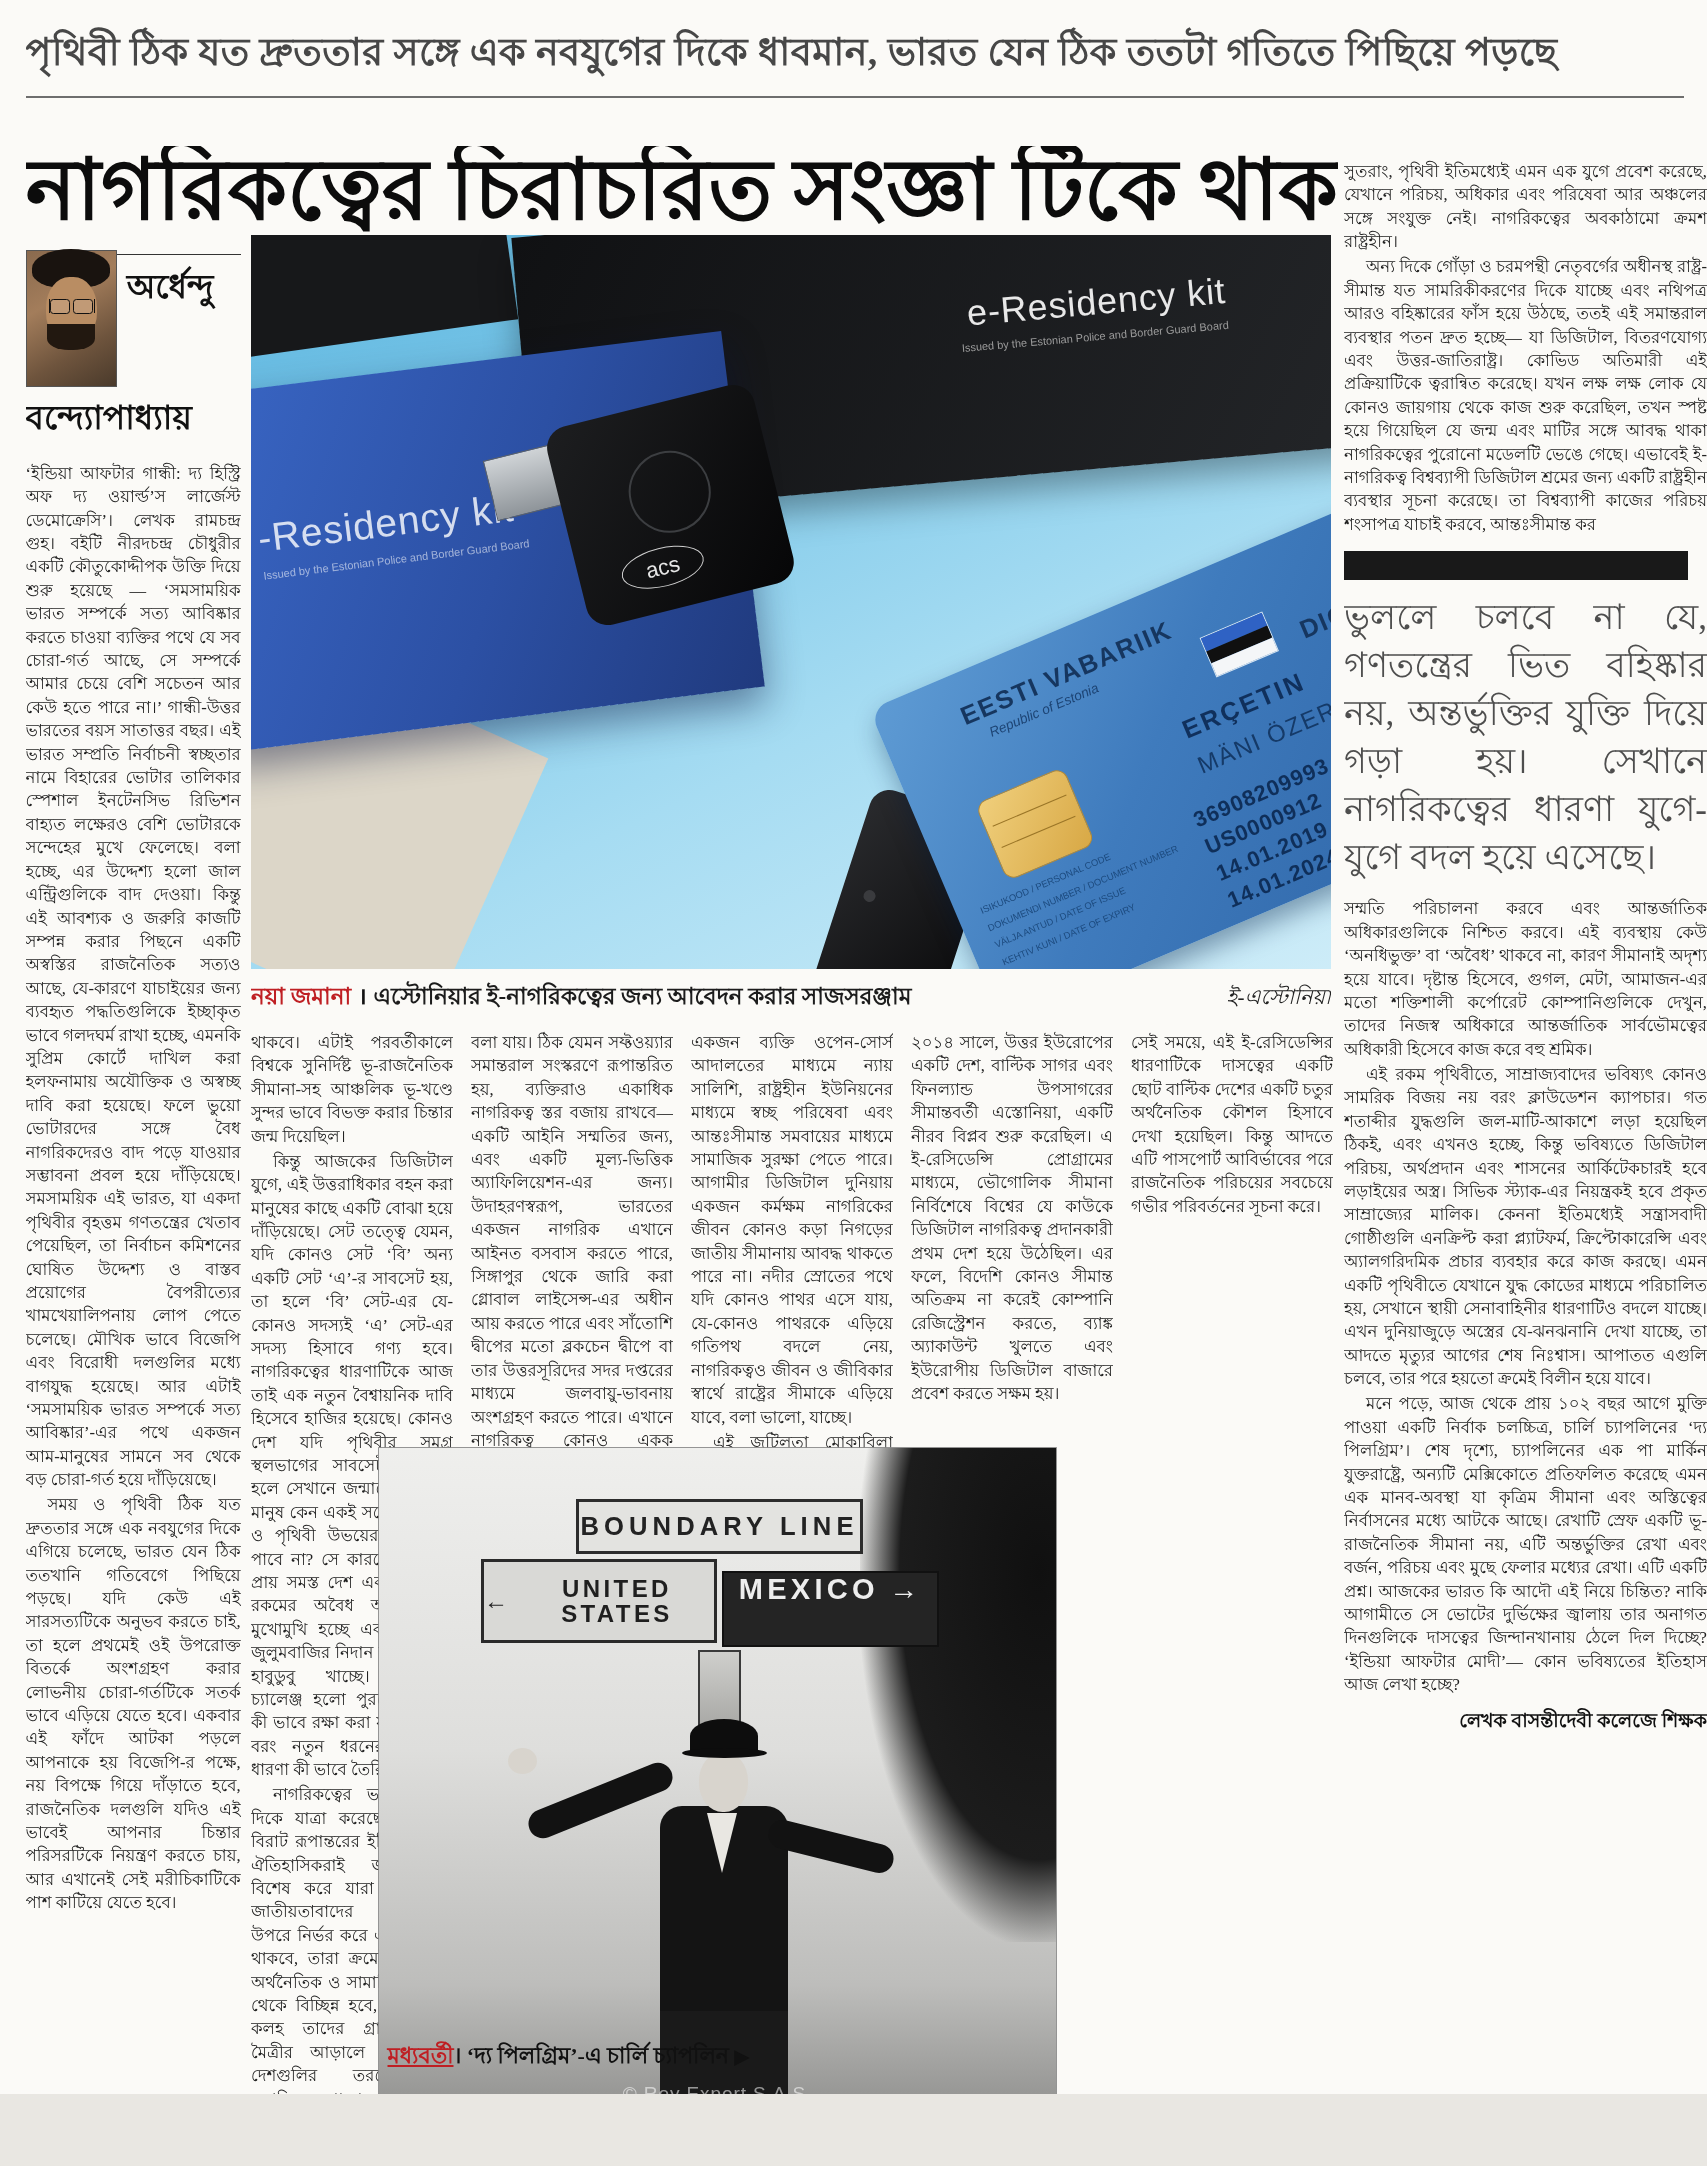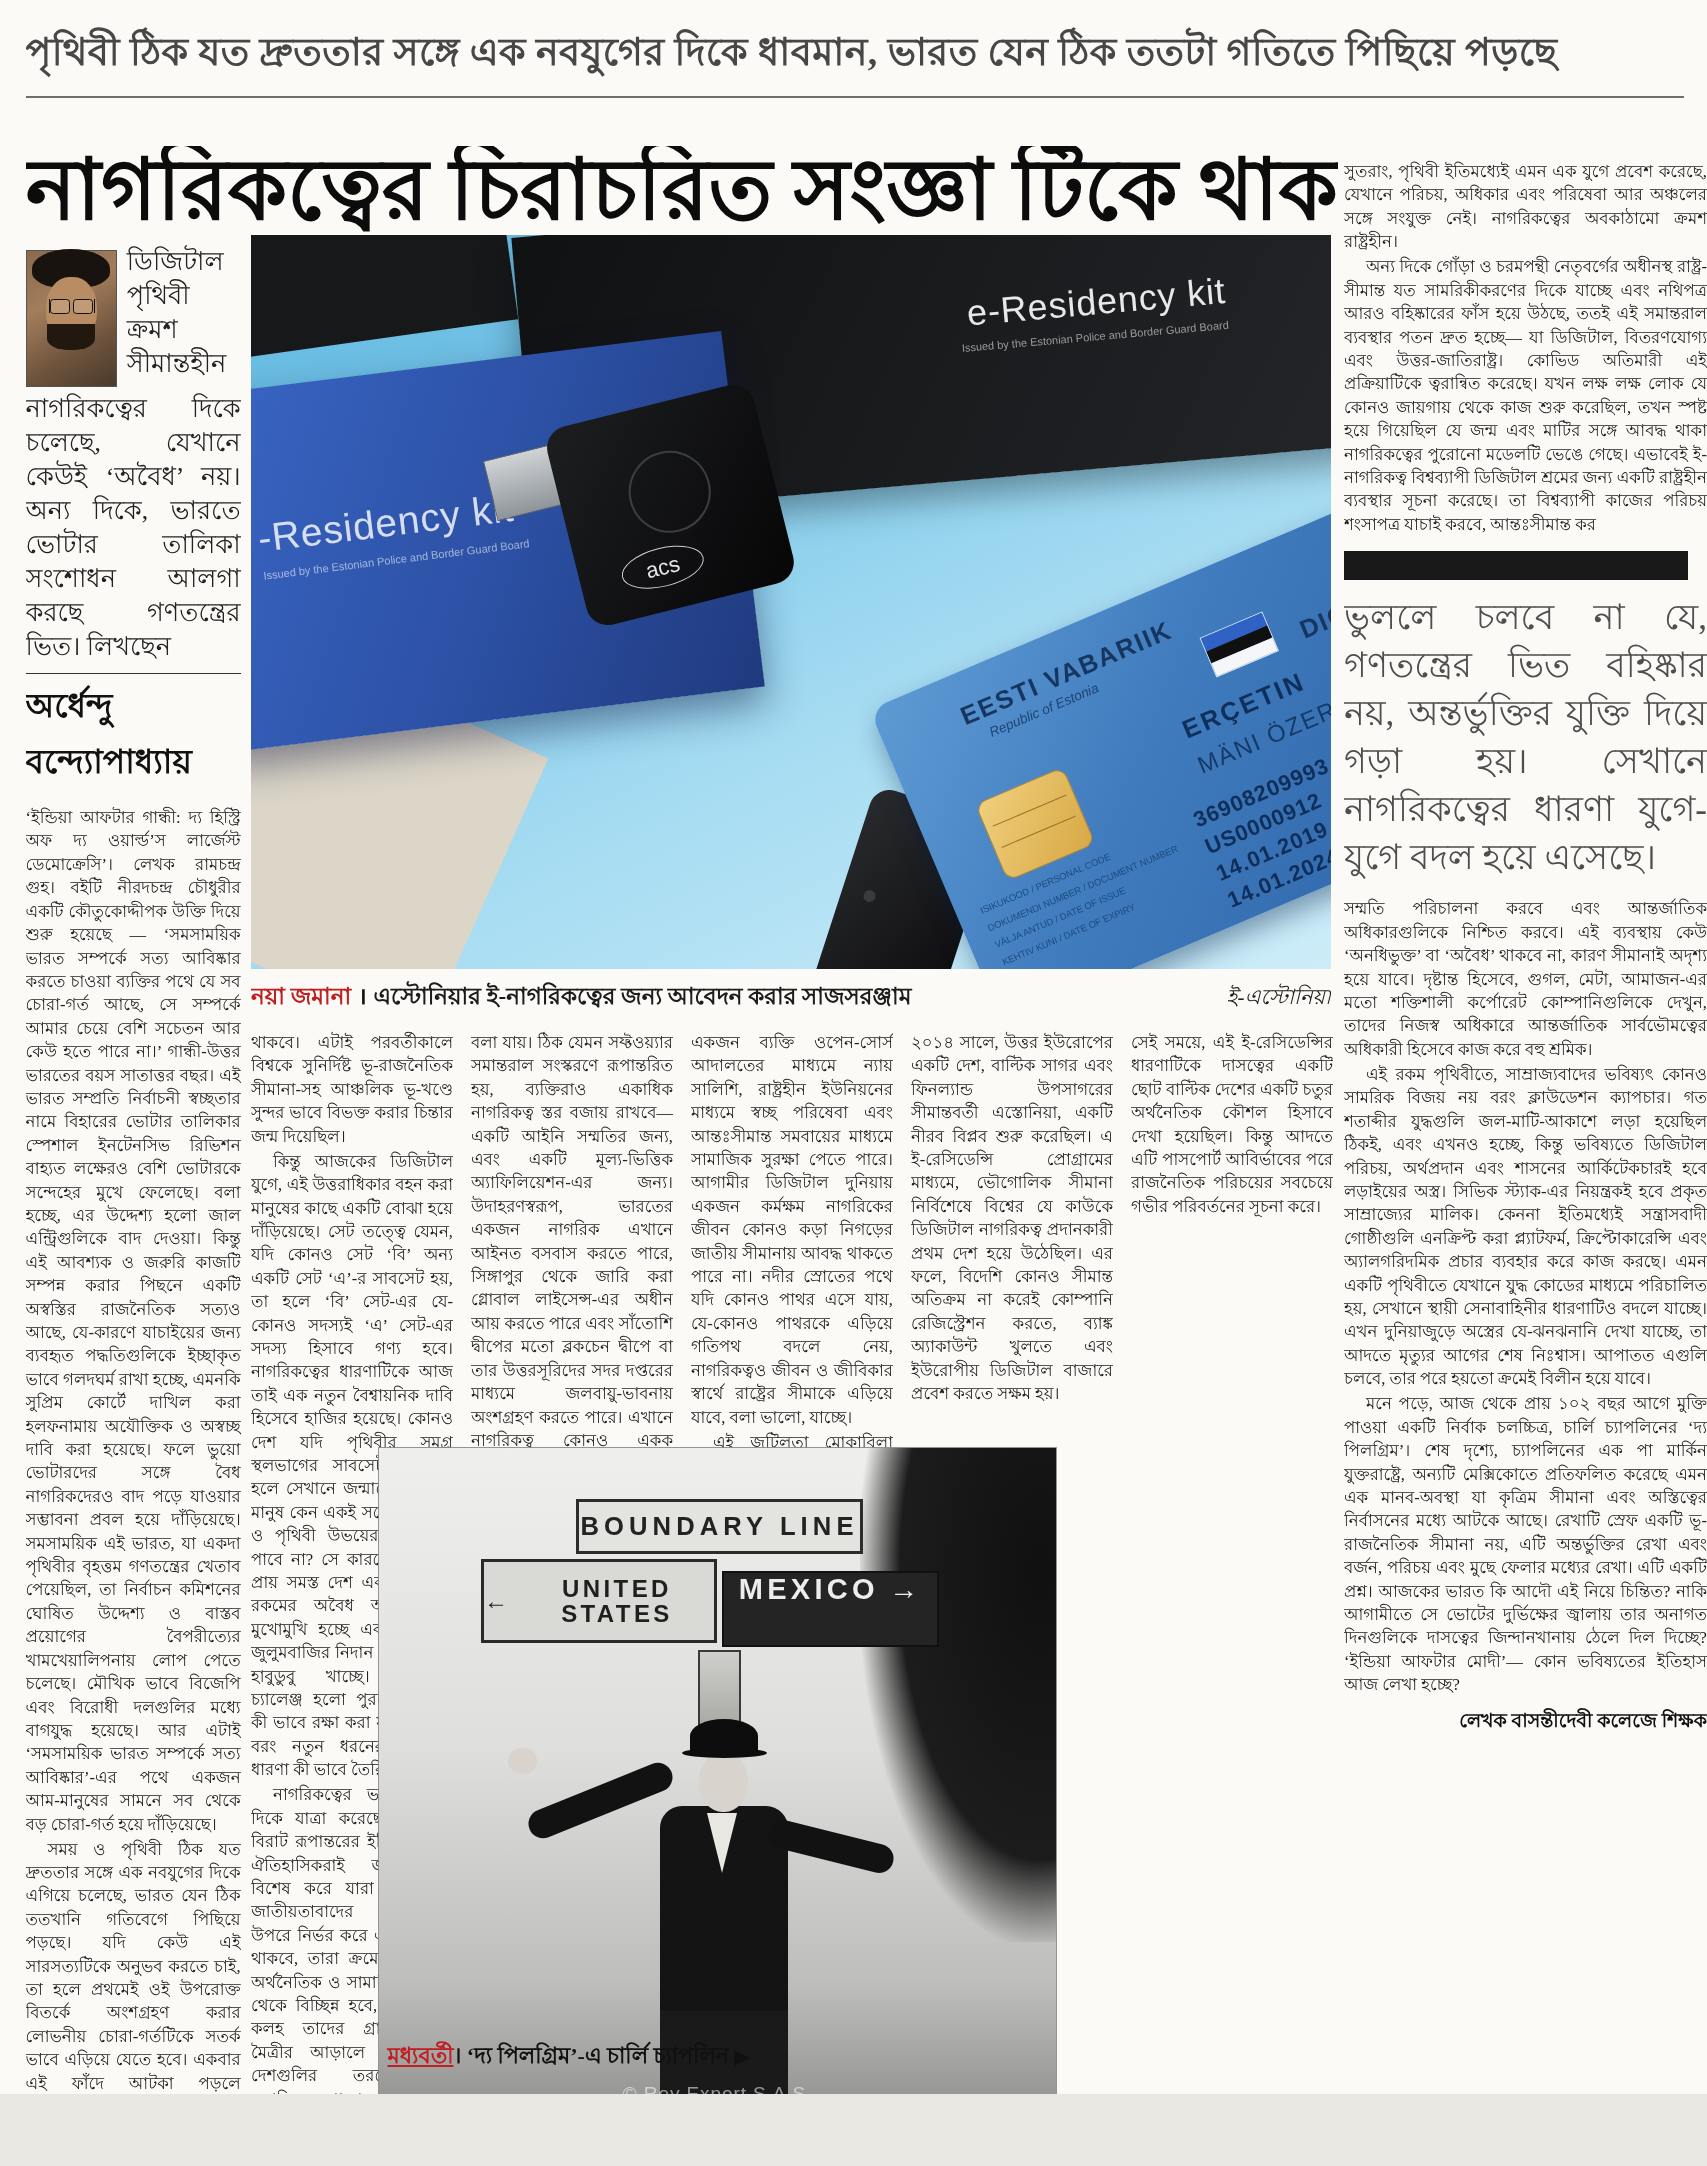--- a/index.html
+++ b/index.html
@@ -131,21 +131,20 @@
 
   <h1 id="main-headline">নাগরিকত্বের চিরাচরিত সংজ্ঞা টিকে থাকবে?</h1>
 
   <div id="left-col">
     <div id="author-photo">
       <div class="hair"></div>
       <div class="face"></div>
       <div class="glasses"></div>
       <div class="beard"></div>
     </div>
-    <div id="standfirst" class="txt">ডিজিটাল পৃথিবী ক্রমশ সীমান্তহীন নাগরিকত্বের দিকে চলেছে, যেখানে কেউই ‘অবৈধ’ নয়। অন্য দিকে, ভারতে ভোটার তালিকা সংশোধন আলগা করছে গণতন্ত্রের ভিত। লিখছেন</div>
     <div id="byline">অর্ধেন্দু বন্দ্যোপাধ্যায়</div>
     <div class="body txt">
       <p>‘ইন্ডিয়া আফটার গান্ধী: দ্য হিস্ট্রি অফ দ্য ওয়ার্ল্ড’স লার্জেস্ট ডেমোক্রেসি’। লেখক রামচন্দ্র গুহ। বইটি নীরদচন্দ্র চৌধুরীর একটি কৌতুকোদ্দীপক উক্তি দিয়ে শুরু হয়েছে — ‘সমসাময়িক ভারত সম্পর্কে সত্য আবিষ্কার করতে চাওয়া ব্যক্তির পথে যে সব চোরা-গর্ত আছে, সে সম্পর্কে আমার চেয়ে বেশি সচেতন আর কেউ হতে পারে না।’ গান্ধী-উত্তর ভারতের বয়স সাতাত্তর বছর। এই ভারত সম্প্রতি নির্বাচনী স্বচ্ছতার নামে বিহারের ভোটার তালিকার স্পেশাল ইনটেনসিভ রিভিশন বাহ্যত লক্ষেরও বেশি ভোটারকে সন্দেহের মুখে ফেলেছে। বলা হচ্ছে, এর উদ্দেশ্য হলো জাল এন্ট্রিগুলিকে বাদ দেওয়া। কিন্তু এই আবশ্যক ও জরুরি কাজটি সম্পন্ন করার পিছনে একটি অস্বস্তির রাজনৈতিক সত্যও আছে, যে-কারণে যাচাইয়ের জন্য ব্যবহৃত পদ্ধতিগুলিকে ইচ্ছাকৃত ভাবে গলদঘর্ম রাখা হচ্ছে, এমনকি সুপ্রিম কোর্টে দাখিল করা হলফনামায় অযৌক্তিক ও অস্বচ্ছ দাবি করা হয়েছে। ফলে ভুয়ো ভোটারদের সঙ্গে বৈধ নাগরিকদেরও বাদ পড়ে যাওয়ার সম্ভাবনা প্রবল হয়ে দাঁড়িয়েছে। সমসাময়িক এই ভারত, যা একদা পৃথিবীর বৃহত্তম গণতন্ত্রের খেতাব পেয়েছিল, তা নির্বাচন কমিশনের ঘোষিত উদ্দেশ্য ও বাস্তব প্রয়োগের বৈপরীত্যের খামখেয়ালিপনায় লোপ পেতে চলেছে। মৌখিক ভাবে বিজেপি এবং বিরোধী দলগুলির মধ্যে বাগযুদ্ধ হয়েছে। আর এটাই ‘সমসাময়িক ভারত সম্পর্কে সত্য আবিষ্কার’-এর পথে একজন আম-মানুষের সামনে সব থেকে বড় চোরা-গর্ত হয়ে দাঁড়িয়েছে।</p>
       <p>সময় ও পৃথিবী ঠিক যত দ্রুততার সঙ্গে এক নবযুগের দিকে এগিয়ে চলেছে, ভারত যেন ঠিক ততখানি গতিবেগে পিছিয়ে পড়ছে। যদি কেউ এই সারসত্যটিকে অনুভব করতে চাই, তা হলে প্রথমেই ওই উপরোক্ত বিতর্কে অংশগ্রহণ করার লোভনীয় চোরা-গর্তটিকে সতর্ক ভাবে এড়িয়ে যেতে হবে। একবার এই ফাঁদে আটকা পড়লে আপনাকে হয় বিজেপি-র পক্ষে, নয় বিপক্ষে গিয়ে দাঁড়াতে হবে, রাজনৈতিক দলগুলি যদিও এই ভাবেই আপনার চিন্তার পরিসরটিকে নিয়ন্ত্রণ করতে চায়, আর এখানেই সেই মরীচিকাটিকে পাশ কাটিয়ে যেতে হবে।</p>
 
     </div>
   </div>
 
   <div id="main-photo">
     <div id="corner-box"></div>

